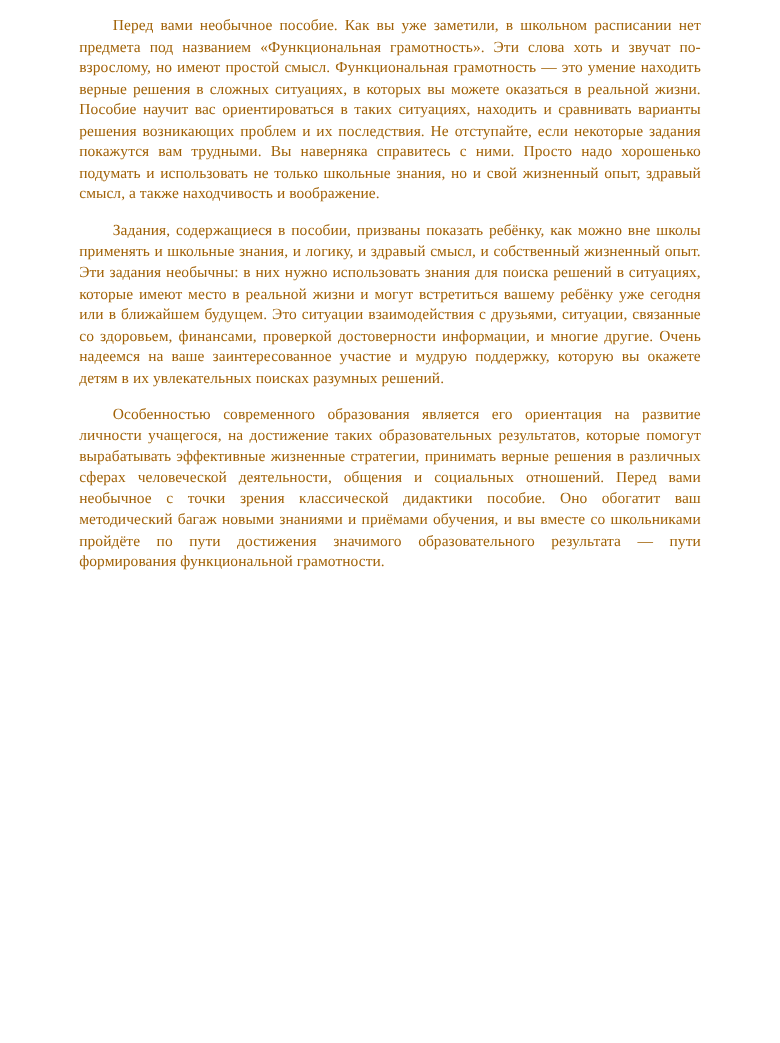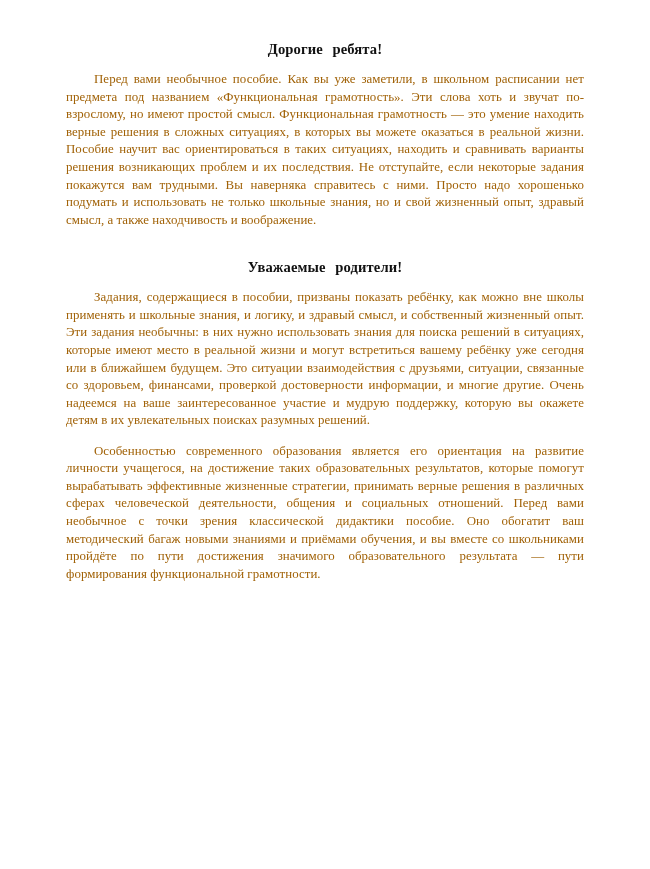--- a/index.html
+++ b/index.html
@@ -80,26 +80,24 @@
   }
 </style>
 </head>
 <body>
 
 <div class="page">
   <div class="content">
 
 
     <section class="section">
-      <h2 class="section-heading first-heading">Дорогие  ребята!</h2>
       <p class="body-text">Перед вами необычное пособие. Как вы уже заметили, в школьном расписании нет предмета под названием «Функциональная грамотность». Эти слова хоть и звучат по-взрослому, но имеют простой смысл. Функциональная грамотность — это умение находить верные решения в сложных ситуациях, в которых вы можете оказаться в реальной жизни. Пособие научит вас ориентироваться в таких ситуациях, находить и сравнивать варианты решения возникающих проблем и их последствия. Не отступайте, если некоторые задания покажутся вам трудными. Вы наверняка справитесь с ними. Просто надо хорошенько подумать и использовать не только школьные знания, но и свой жизненный опыт, здравый смысл, а также находчивость и воображение.</p>
     </section>
 
     <section class="section">
-      <h2 class="section-heading later-heading">Уважаемые  родители!</h2>
       <p class="body-text">Задания, содержащиеся в пособии, призваны показать ребёнку, как можно вне школы применять и школьные знания, и логику, и здравый смысл, и собственный жизненный опыт. Эти задания необычны: в них нужно использовать знания для поиска решений в ситуациях, которые имеют место в реальной жизни и могут встретиться вашему ребёнку уже сегодня или в ближайшем будущем. Это ситуации взаимодействия с друзьями, ситуации, связанные со здоровьем, финансами, проверкой достоверности информации, и многие другие. Очень надеемся на ваше заинтересованное участие и мудрую поддержку, которую вы окажете детям в их увлекательных поисках разумных решений.</p>
     </section>
 
     <section class="section">
       <p class="body-text">Особенностью современного образования является его ориентация на развитие личности учащегося, на достижение таких образовательных результатов, которые помогут вырабатывать эффективные жизненные стратегии, принимать верные решения в различных сферах человеческой деятельности, общения и социальных отношений. Перед вами необычное с точки зрения классической дидактики пособие. Оно обогатит ваш методический багаж новыми знаниями и приёмами обучения, и вы вместе со школьниками пройдёте по пути достижения значимого образовательного результата — пути формирования функциональной грамотности.</p>
     </section>
 
   </div>
 </div>
 

